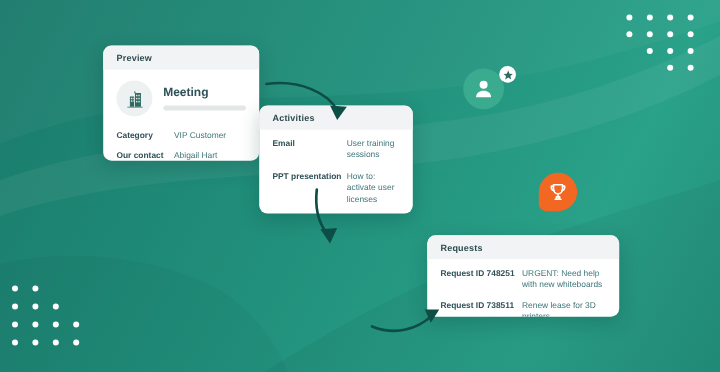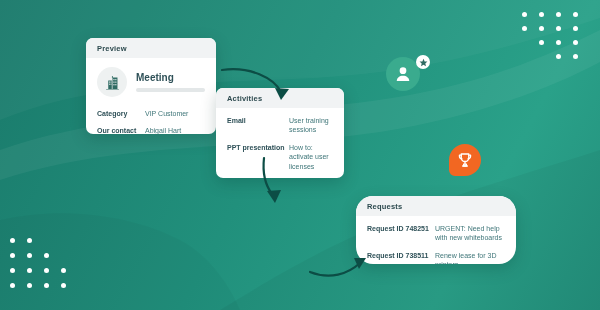--- a/index.html
+++ b/index.html
@@ -121,21 +121,21 @@
     margin-top: 9px;
   }
   .ph-k { width: 30px; height: 5px; border-radius: 3px; background: #e8ebec; }
   .ph-v { flex: 1 1 auto; height: 5px; border-radius: 3px; background: #e8ebec; }
 
   
   .card-sales { left: 174px; top: 196px; width: 140px; height: 76px; }
   .card-sales .row .k { width: 50px; }
 
   
-  .card-requests { left: 356px; top: 196px; width: 160px; height: 68px; border-radius: 17px; }
+  .card-requests { left: 356px; top: 196px; width: 160px; height: 68px; }
   .card-requests .row .k { width: 68px; }
   .card-requests .row .v { flex: 1 1 auto; }
 
   
   .avatar-badge {
     position: absolute;
     left: 386px;
     top: 57px;
     width: 34px;
     height: 34px;

